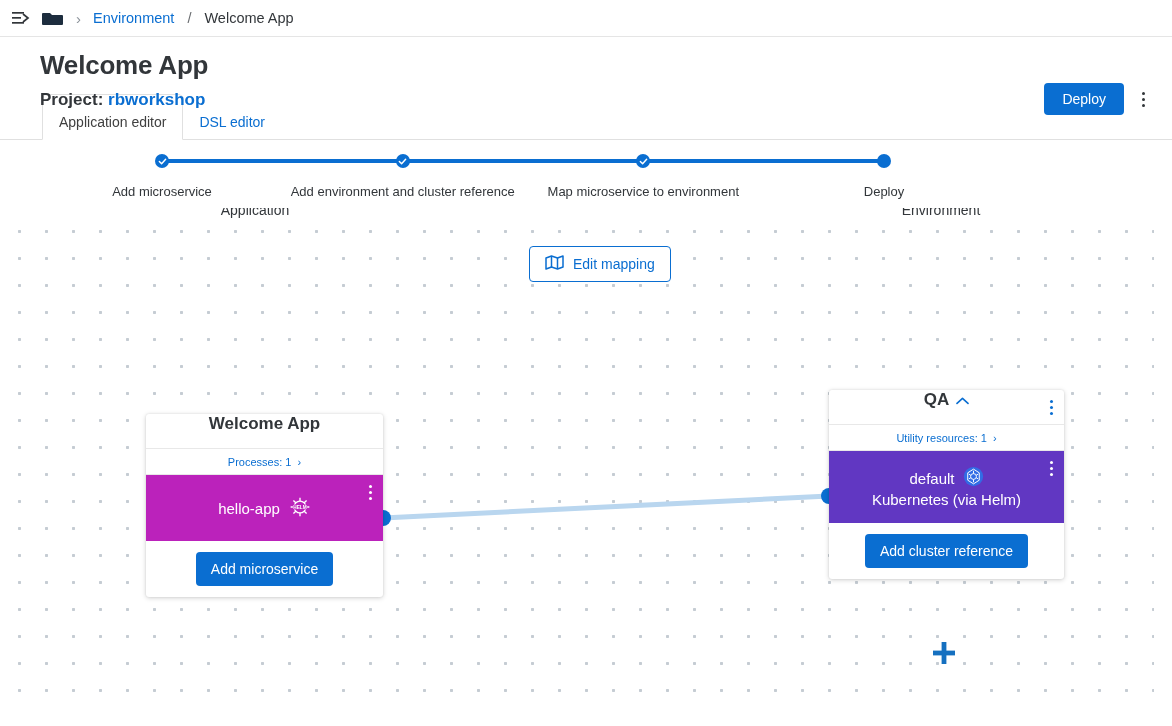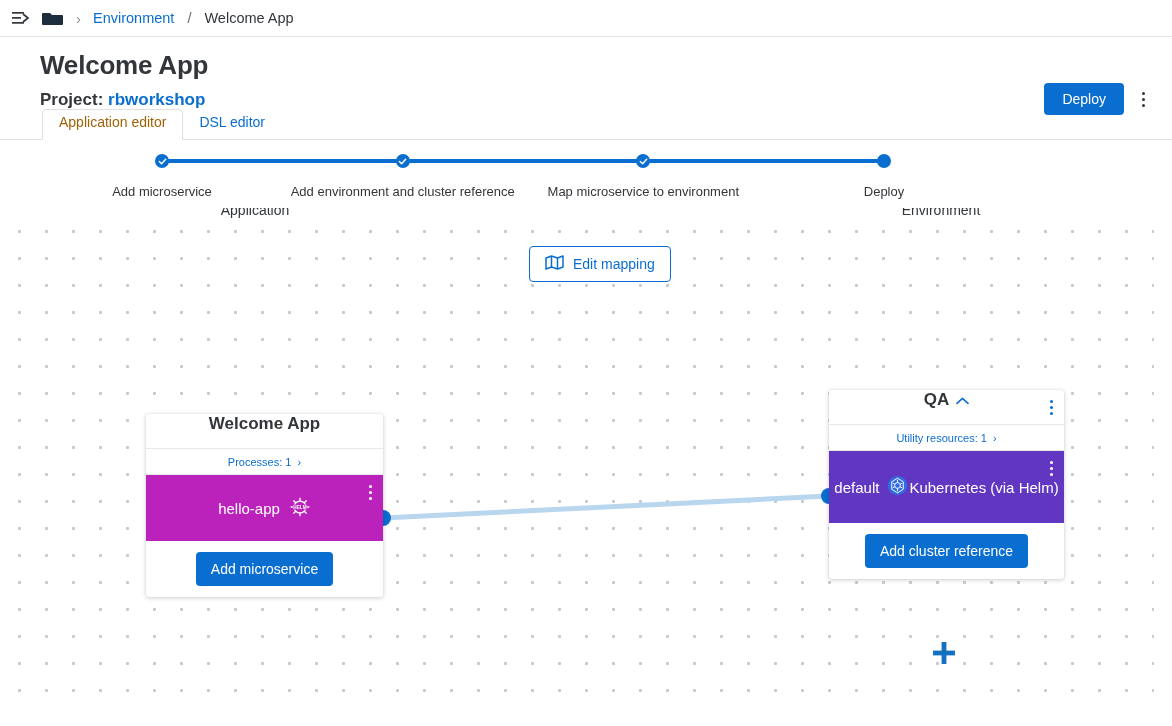--- a/index.html
+++ b/index.html
@@ -101,27 +101,27 @@
     gap: 0px;
   }
   .tab {
     font-size: 14px;
     color: #0a6ed1;
     padding: 8px 16px 9px 16px;
     cursor: pointer;
     white-space: nowrap;
   }
   .tab.active {
-    color: #a16207;
+    color: #404040;
     background: #fff;
     border: 1px solid #e0e0e0;
     border-bottom: 1px solid #fff;
     border-radius: 5px 5px 0 0;
     margin-bottom: -1px;
-    padding: 4px 16px 9px 16px;
+    padding: 19px 16px 9px 16px;
   }
 
   
   .stepper-wrap {
     position: relative;
     height: 68px;
   }
   .stepper {
     position: absolute;
     left: 162px;
@@ -247,21 +247,21 @@
     position: relative;
     display: flex; align-items: center; justify-content: center;
     color: #fff;
     font-size: 15px;
     gap: 9px;
   }
   .node-body-purple {
     background: #6137c2;
     height: 72px;
     position: relative;
-    display: flex; flex-direction: row;
+    display: flex; flex-direction: column;
     align-items: center; justify-content: center;
     color: #fff;
     font-size: 15px;
     gap: 1px;
   }
   .node-body-purple .row1 { display: flex; align-items: center; gap: 8px; }
   .node-footer {
     height: 56px;
     display: flex; align-items: center; justify-content: center;
   }

